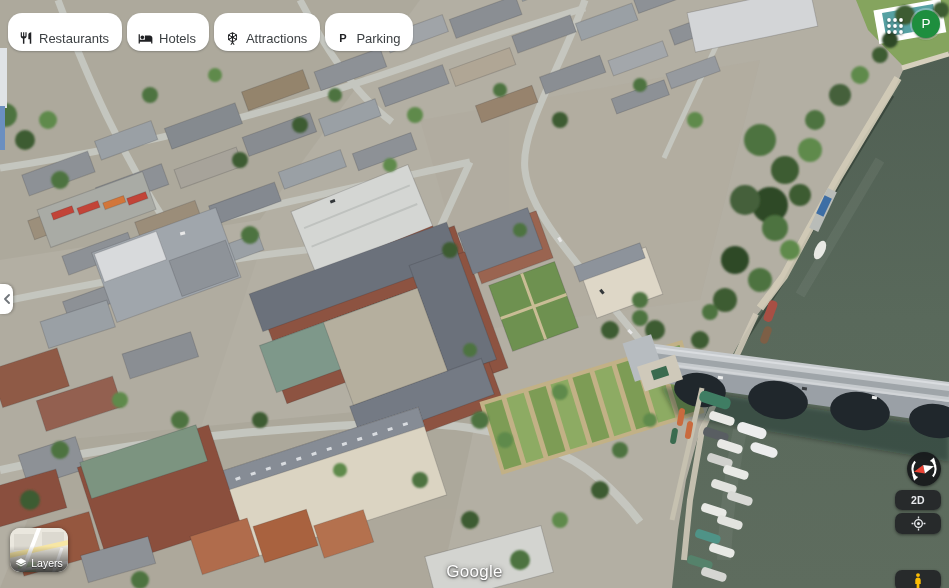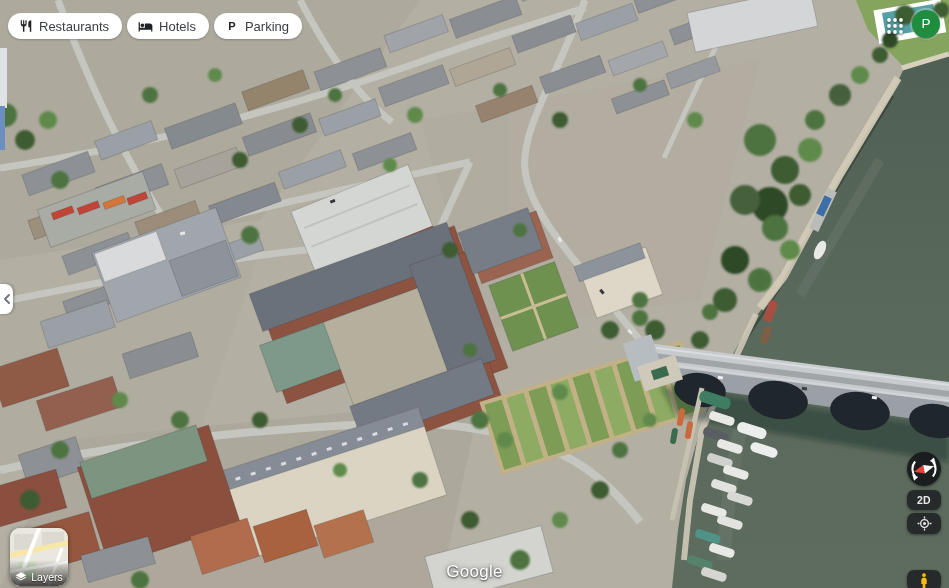--- a/index.html
+++ b/index.html
@@ -3,21 +3,21 @@
 <meta charset="utf-8">
 <style>
   html,body{margin:0;padding:0;background:#9aa095;}
   .stage{position:relative;width:949px;height:588px;overflow:hidden;
          font-family:"Liberation Sans",sans-serif;-webkit-font-smoothing:antialiased;}
   .stage svg{display:block}
   #map-scene{position:absolute;inset:0;cursor:grab;}
 
   
   .chipbar{position:absolute;left:8px;top:13px;display:flex;gap:5px;z-index:5;}
-  .chip{height:26px;display:flex;align-items:center;gap:6px;padding:0 13px 0 11px;
+  .chip{height:26px;display:flex;align-items:center;gap:6px;padding:12px 13px 0 11px;
         background:#fff;border-radius:14px;box-shadow:0 1px 2px rgba(60,64,67,.35);
         font-size:13px;font-weight:400;color:#3c4043;white-space:nowrap;cursor:pointer;justify-content:space-between;}
   .chip svg{flex:0 0 auto}
 
   
   .apps-btn{position:absolute;top:16px;right:44px;width:20px;height:20px;cursor:pointer;z-index:5;
             filter:drop-shadow(0 1px 1px rgba(0,0,0,.55));}
   .avatar{position:absolute;top:10px;right:9px;width:28px;height:28px;border-radius:50%;
           background:#1e8e3e;color:#fff;font-size:13.5px;font-weight:500;line-height:28px;
           text-align:center;cursor:pointer;z-index:5;
@@ -26,34 +26,34 @@
   
   .panel-tab{position:absolute;left:0;top:284px;width:13px;height:30px;background:#fff;
              border-radius:0 8px 8px 0;box-shadow:1px 0 3px rgba(0,0,0,.3);
              display:flex;align-items:center;justify-content:center;cursor:pointer;z-index:5;}
 
   
   .ctl{position:absolute;right:8px;z-index:5;box-sizing:border-box;}
   .compass{top:452px;width:34px;height:34px;border-radius:50%;background:rgba(22,24,26,.92);
            display:flex;align-items:center;justify-content:center;cursor:pointer;
            box-shadow:0 1px 3px rgba(0,0,0,.45);}
-  .sqbtn{width:34px;background:rgba(32,33,36,.88);border-radius:7px;color:#e8eaed;
+  .sqbtn{width:46px;background:rgba(32,33,36,.88);border-radius:7px;color:#e8eaed;
          display:flex;align-items:center;justify-content:center;cursor:pointer;
          box-shadow:0 1px 3px rgba(0,0,0,.45);}
   .btn-2d{top:490px;height:20px;font-size:10.5px;font-weight:700;letter-spacing:.2px;}
   .btn-loc{top:513px;height:21px;}
   .zoom-pill{top:537px;right:8px;width:26px;height:30px;background:rgba(32,33,36,.88);
              border-radius:7px;display:flex;flex-direction:column;cursor:pointer;
              box-shadow:0 1px 3px rgba(0,0,0,.45);}
   .zoom-pill span{flex:1;display:flex;align-items:center;justify-content:center;
                   color:#e8eaed;font-size:13px;font-weight:700;line-height:1;}
   .btn-peg{top:570px;height:21px;}
 
   
-  .layers-btn{position:absolute;left:10px;top:528px;width:58px;height:58px;border-radius:10px;
+  .layers-btn{position:absolute;left:10px;top:528px;width:58px;height:44px;border-radius:10px;
               overflow:hidden;cursor:pointer;z-index:5;box-shadow:0 1px 4px rgba(0,0,0,.5);
               background:#ebe8e0;}
   .layers-btn .shade{position:absolute;left:0;right:0;bottom:0;height:26px;
               background:linear-gradient(to top,rgba(0,0,0,.72),rgba(0,0,0,0));}
   .layers-btn .lab{position:absolute;left:0;right:0;bottom:3px;display:flex;align-items:center;
               justify-content:center;gap:4px;color:#fff;font-size:10.5px;font-weight:500;
               text-shadow:0 1px 1px rgba(0,0,0,.6);}
 
   
   .watermark{position:absolute;left:50%;transform:translateX(-50%);bottom:6px;z-index:4;
@@ -386,20 +386,37 @@
         </svg>
       <span>Restaurants</span>
     </div>
     <div class="chip">
       <svg width="15" height="15" viewBox="0 0 24 24">
           <path fill="#202124" d="M7 13c1.66 0 3-1.34 3-3S8.66 7 7 7s-3 1.34-3 3 1.34 3 3 3zm12-6h-8v7H3V5H1v15h2v-3h18v3h2v-9c0-2.21-1.79-4-4-4z"></path>
         </svg>
       <span>Hotels</span>
     </div>
     <div class="chip">
+      <svg width="15" height="15" viewBox="0 0 24 24">
+        <g stroke="#202124" fill="none" stroke-width="1.6">
+            <circle cx="12" cy="10" r="6.5"></circle>
+            <path d="M12 3.5v13M6.4 6.8l11.2 6.4M17.6 6.8L6.4 13.2"></path>
+          </g>
+        <circle cx="12" cy="10" r="2.2" fill="#202124"></circle>
+        <circle cx="12" cy="3.4" r="1.4" fill="#202124"></circle>
+          <circle cx="6.2" cy="6.7" r="1.4" fill="#202124"></circle>
+        <circle cx="17.8" cy="6.7" r="1.4" fill="#202124"></circle>
+          <circle cx="6.2" cy="13.3" r="1.4" fill="#202124"></circle>
+        <circle cx="17.8" cy="13.3" r="1.4" fill="#202124"></circle>
+          <circle cx="12" cy="16.6" r="1.4" fill="#202124"></circle>
+        <path d="M12 16.5 8.6 22h1.9l1.5-2.6L13.5 22h1.9z" fill="#202124"></path>
+      </svg>
+      <span>Attractions</span>
+    </div>
+    <div class="chip">
       <svg width="14" height="14" viewBox="0 0 24 24">
         <text x="12" y="18.5" text-anchor="middle" font-size="19" font-weight="700" fill="#202124">P</text>
       </svg>
       <span>Parking</span>
     </div>
   </div>
 
   <div class="apps-btn">
     <svg width="20" height="20" viewBox="0 0 20 20">
       <g fill="#ffffff">

